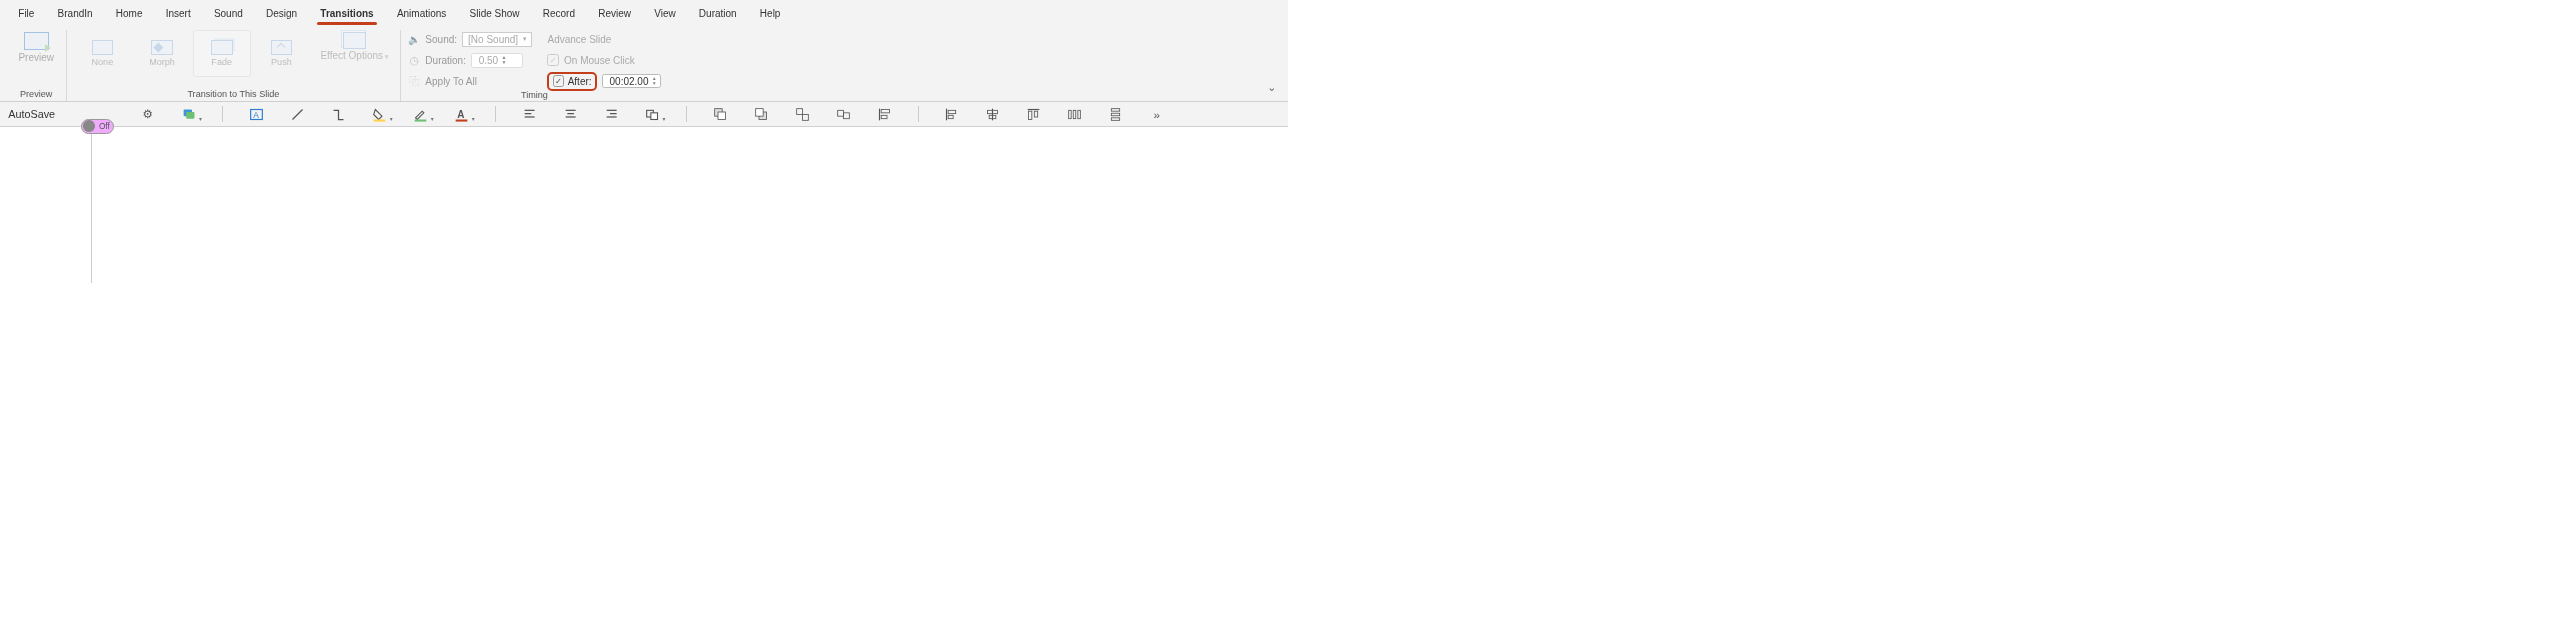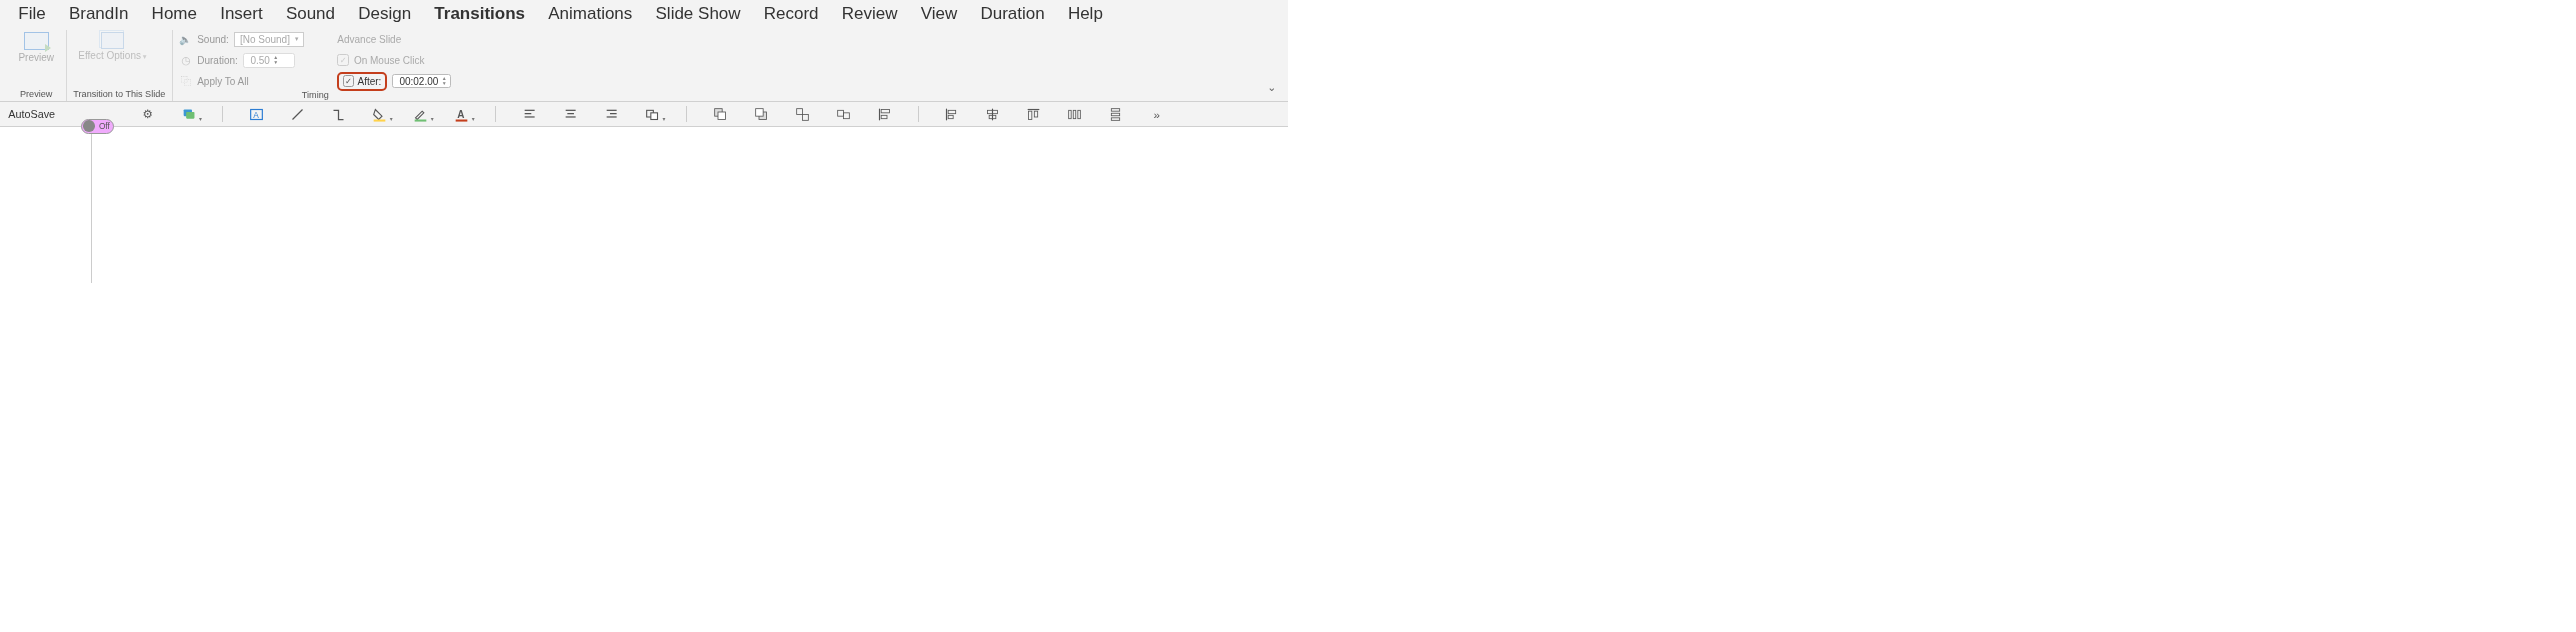--- a/index.html
+++ b/index.html
@@ -8,21 +8,21 @@
   
   
   .title-bar { background: #c43e1c; height: 33px; display: flex; align-items: center; padding-left: 13.3px; color: #fff; }
   .app-icon { width: 15px; height: 15px; border: 1.7px solid #fff; border-radius: 50%; display: flex; align-items: center; justify-content: center; font-size: 7.5px; font-weight: bold; margin-right: 16.6px; position: relative; }
   .app-icon::before { content: "P"; position: absolute; left: 1.7px; top: 0.8px; font-size: 8.3px; }
   .app-icon::after { content: ""; position: absolute; right: -1.7px; top: 2.5px; width: 6.7px; height: 6.7px; border: 1.7px solid #fff; border-left: none; border-bottom: none; border-radius: 0 6.7px 0 0; }
   .title { font-size: 13.3px; }
   
   
   .tabs { background: #f3f3f3; height: 27px; display: flex; align-items: center; padding-left: 6.7px; gap: 0; }
-  .tab { padding: 5px 11.6px; font-size: 17px; color: #333; cursor: pointer; position: relative; }
+  .tab { padding: 5px 11.6px; font-size: 10px; color: #333; cursor: pointer; position: relative; }
   .tab.active { font-weight: 600; }
   .tab.active::after { content: ""; position: absolute; bottom: -0.8px; left: 8.3px; right: 8.3px; height: 2.5px; background: #c43e1c; border-radius: 1.7px; }
   
   
   .ribbon { background: #f3f3f3; height: 75px; display: flex; border-bottom: 0.8px solid #d0d0d0; padding: 3.3px 6.7px 0 6.7px; position: relative; }
   .group { display: flex; flex-direction: column; border-right: 0.8px solid #d8d8d8; padding: 0 6.7px; }
   .group:last-of-type { border-right: none; }
   .group-content { flex: 1; display: flex; align-items: flex-start; gap: 5px; }
   .group-label { text-align: center; font-size: 9.1px; color: #555; padding-bottom: 1.7px; }
   
@@ -110,31 +110,49 @@
         <div class="preview-btn">
           <div class="preview-icon"></div>
           <div class="btn-label">Preview</div>
         </div>
       </div>
       <div class="group-label">Preview</div>
     </div>
 
     <div class="group" style="flex:0 0 auto;">
       <div class="group-content">
+        <div class="gallery">
+          <div class="gallery-item none">
+            <div class="gallery-thumb"></div>
+            <div class="gallery-label">None</div>
+          </div>
+          <div class="gallery-item morph">
+            <div class="gallery-thumb"></div>
+            <div class="gallery-label">Morph</div>
+          </div>
+          <div class="gallery-item fade sel">
+            <div class="gallery-thumb"></div>
+            <div class="gallery-label">Fade</div>
+          </div>
+          <div class="gallery-item push">
+            <div class="gallery-thumb"></div>
+            <div class="gallery-label">Push</div>
+          </div>
+        </div>
         <div class="effect-opts">
           <div class="effect-icon"></div>
           <div class="effect-label"><span>Effect
 Options</span><span class="chev">▾</span></div>
         </div>
       </div>
       <div class="group-label">Transition to This Slide</div>
     </div>
 
     <div class="group" style="flex:0 0 auto;">
-      <div class="group-content" style="gap:33px;">
+      <div class="group-content" style="gap:15px;">
         <div class="timing-col">
           <div class="timing-row">
             <span class="mini-icon snd-icon"></span>
             <span>Sound:</span>
             <div class="combo">
                 <span class="cv">[No Sound]</span>
                 <span style="font-size:6.7px;">▾</span>
               </div>
           </div>
           <div class="timing-row">

